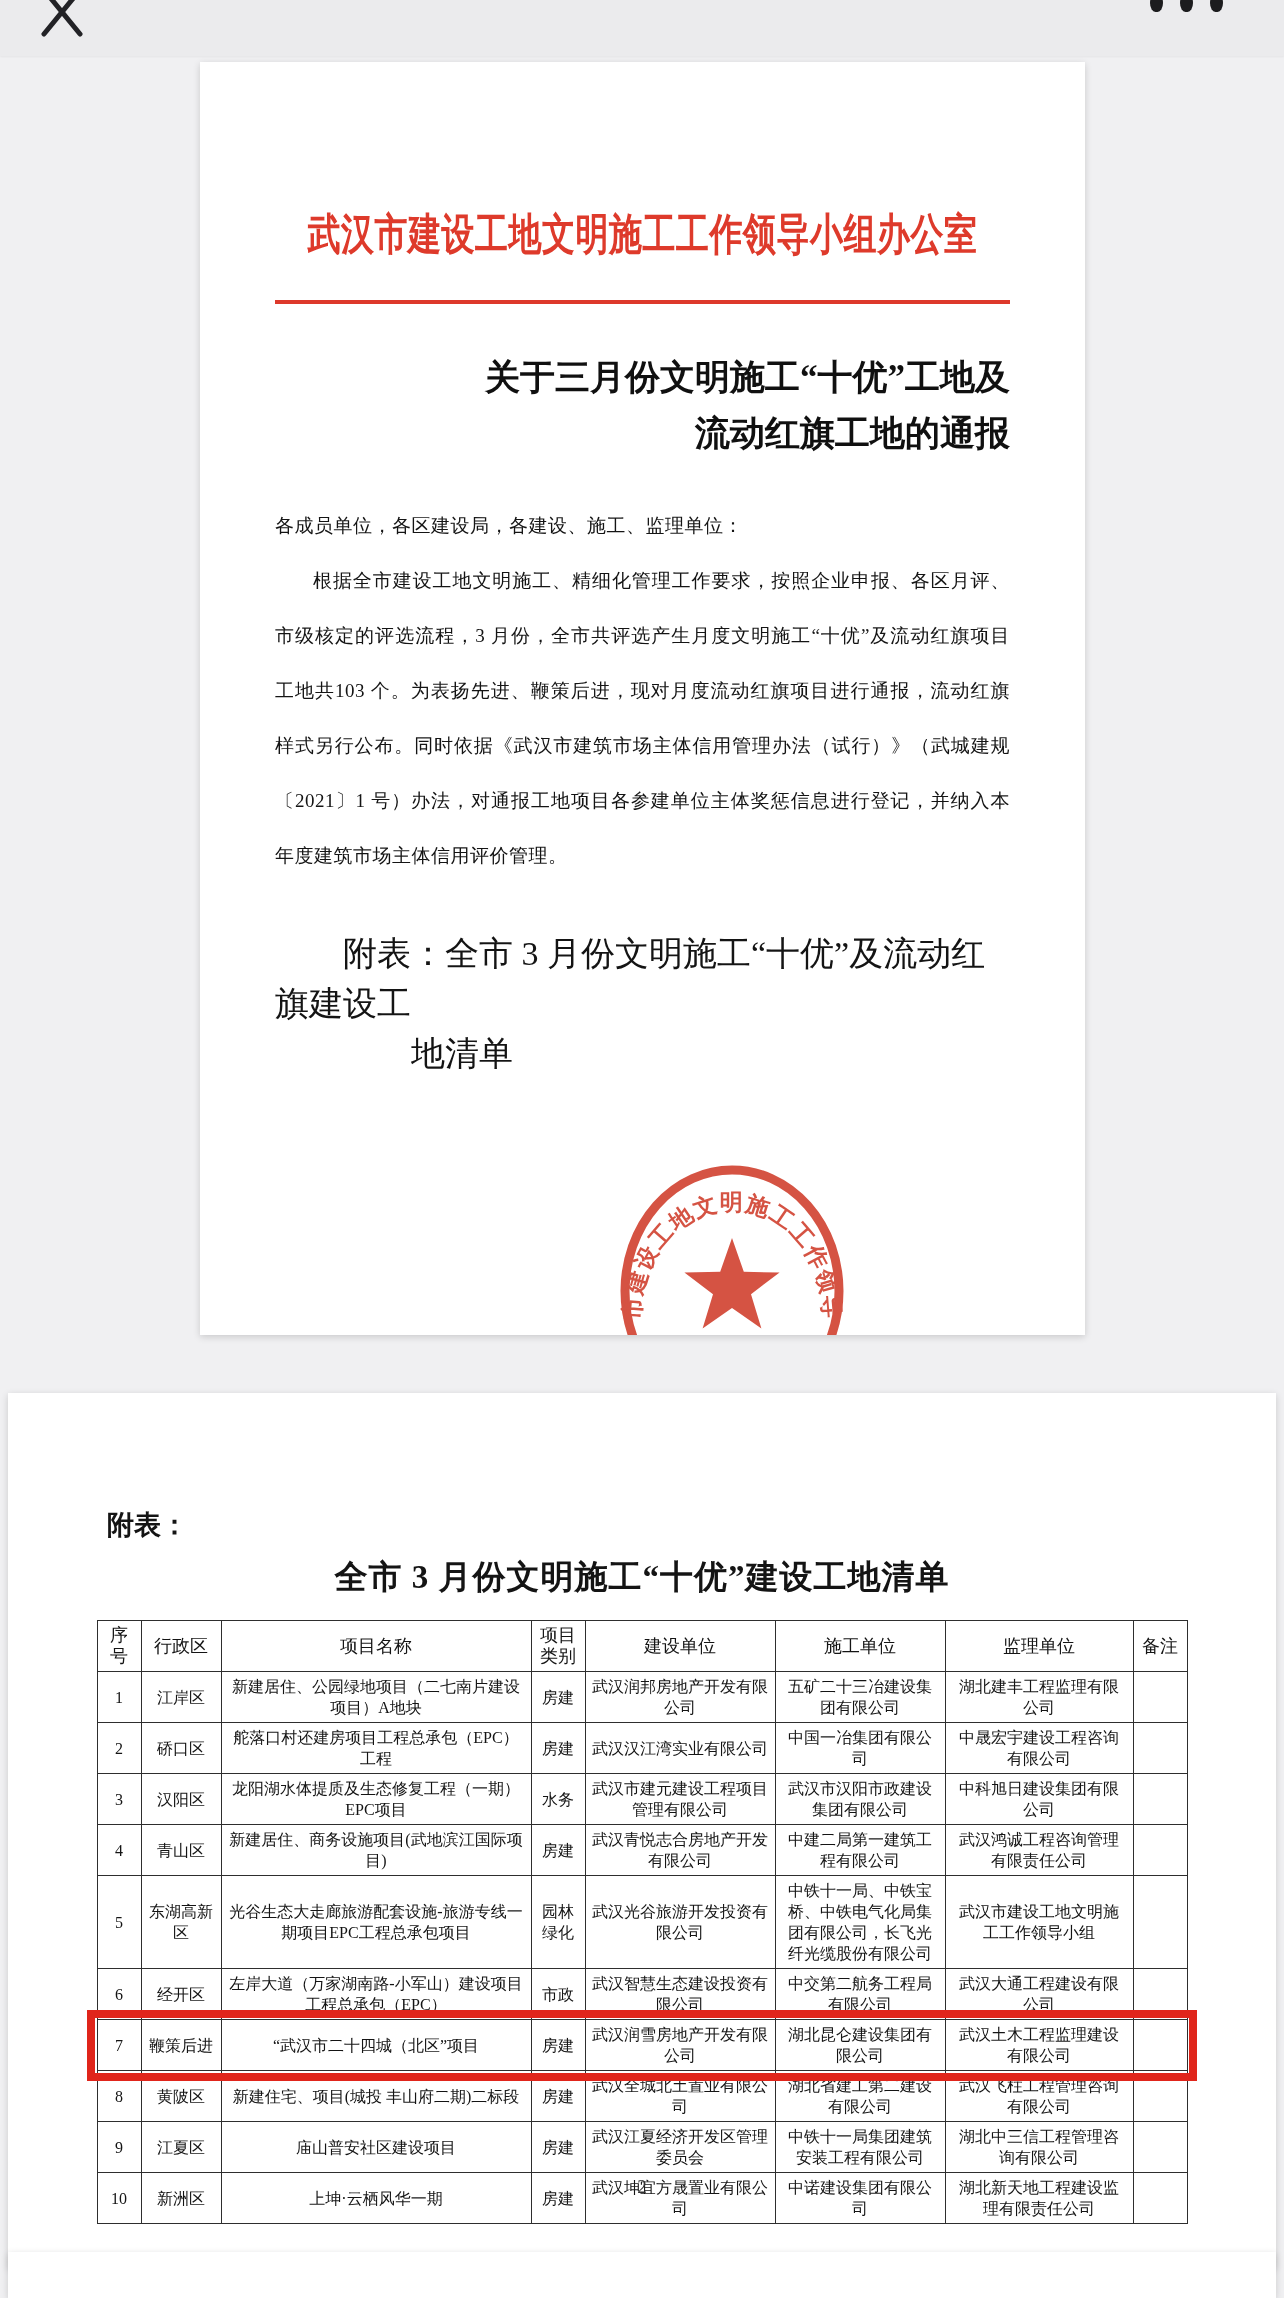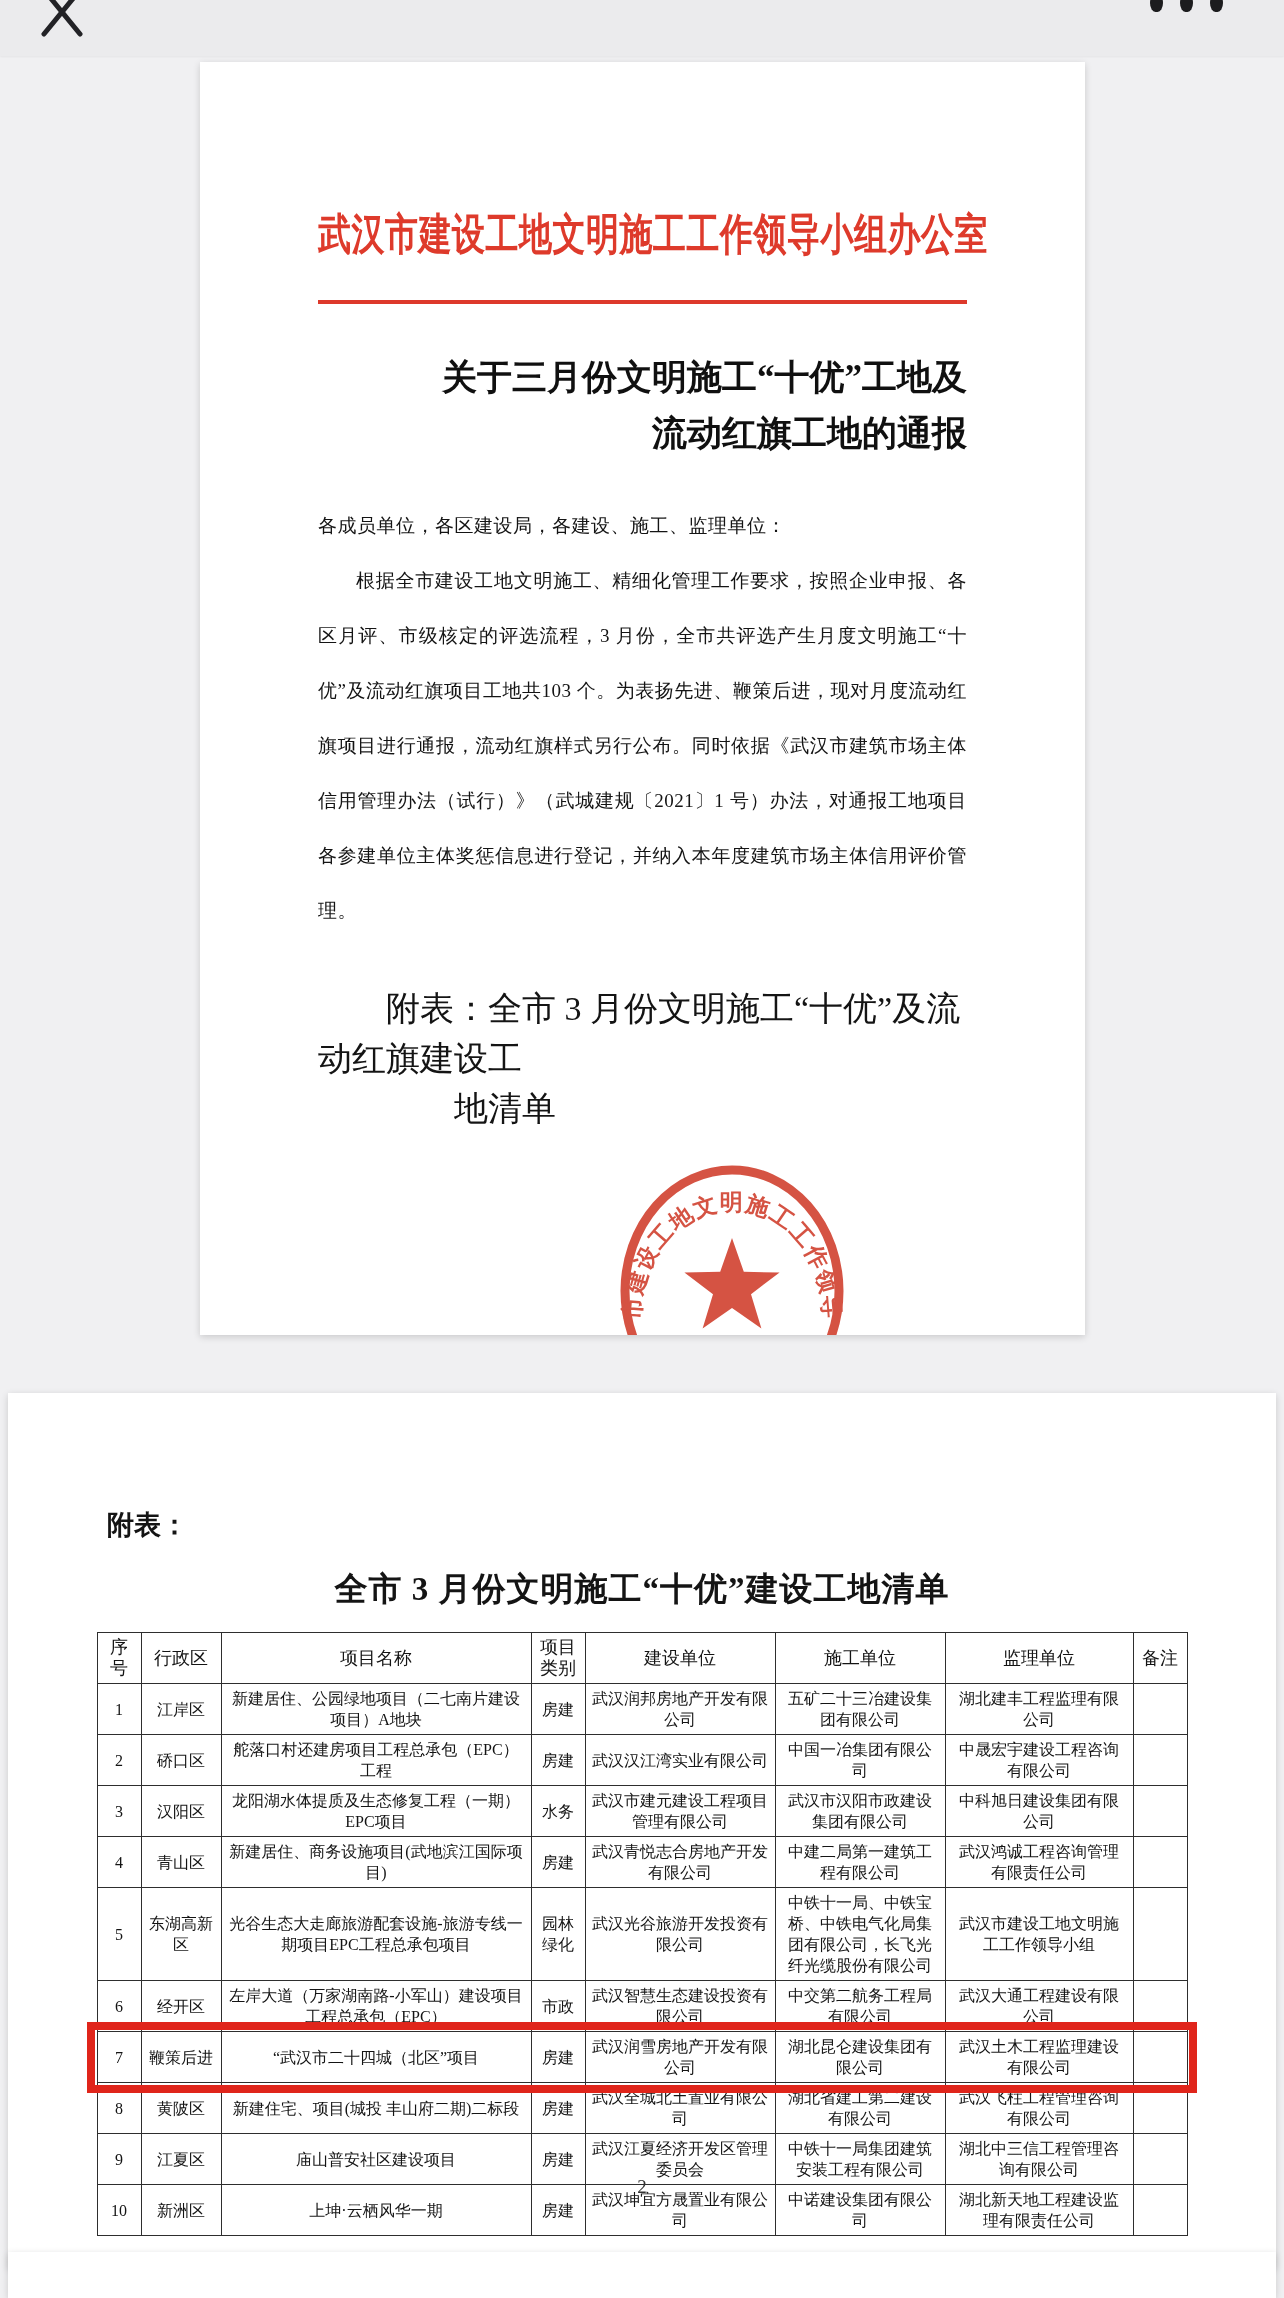--- a/index.html
+++ b/index.html
@@ -23,41 +23,41 @@
   .more-btn .dot { width:13px; height:18px; border-radius:50%/60% ; background:#1c1c1e; }
   
   .page {
     position:absolute; background:#ffffff;
     box-shadow:0 2px 7px rgba(0,0,0,0.16);
   }
   #page1 { left:200px; top:62px;  width:885px;  height:1273px; padding:0; overflow:hidden; }
   #page2 { left:8px;  top:1393px; width:1268px; height:875px;  overflow:hidden; }
   #page3 { left:8px;  top:2252px; width:1268px; height:46px; }
   
-  .p1-inner { padding:0 118px; position:relative; height:100%; box-sizing:border-box; }
+  .p1-inner { padding:0 75px; position:relative; height:100%; box-sizing:border-box; }
   .org-header {
     margin-top:150px; text-align:center;
     color:#de3a2b; font-weight:bold; font-size:33px; line-height:44px;
     transform:scaleY(1.32); transform-origin:center;
     white-space:nowrap; letter-spacing:0.5px;
   }
   .red-rule { height:4px; background:#dd392b; margin-top:44px; }
   .doc-title {
     margin-top:46px; text-align:right;
     font-size:35px; font-weight:bold; line-height:56px; color:#101010;
   }
   .body-text { margin-top:36px; font-size:19px; line-height:55px; text-align:justify; letter-spacing:0.5px; }
   .para { text-indent:2em; margin:0; }
   .attach-note { margin-top:46px; font-size:34px; line-height:50px; }
   .attach-note .l1 { text-indent:2em; }
   .attach-note .l2 { margin-left:4em; }
   .seal { position:absolute; left:412px; top:948px; width:240px; height:262px; opacity:0.87; z-index:2; }
   
   .attach-label { margin:114px 0 0 99px; font-size:27px; font-weight:bold; }
-  .table-title { text-align:center; font-size:33px; font-weight:bold; margin-top:24px; letter-spacing:1px; }
+  .table-title { text-align:center; font-size:33px; font-weight:bold; margin-top:12px; letter-spacing:1px; }
   table.listing {
     margin:20px auto 0; width:1090px;
     border-collapse:collapse; table-layout:fixed;
     font-size:16px; line-height:21px;
   }
   table.listing th, table.listing td {
     border:1.5px solid #2e2e2e;
     padding:4px 6px;
     overflow:hidden; vertical-align:middle;
     font-weight:normal;

